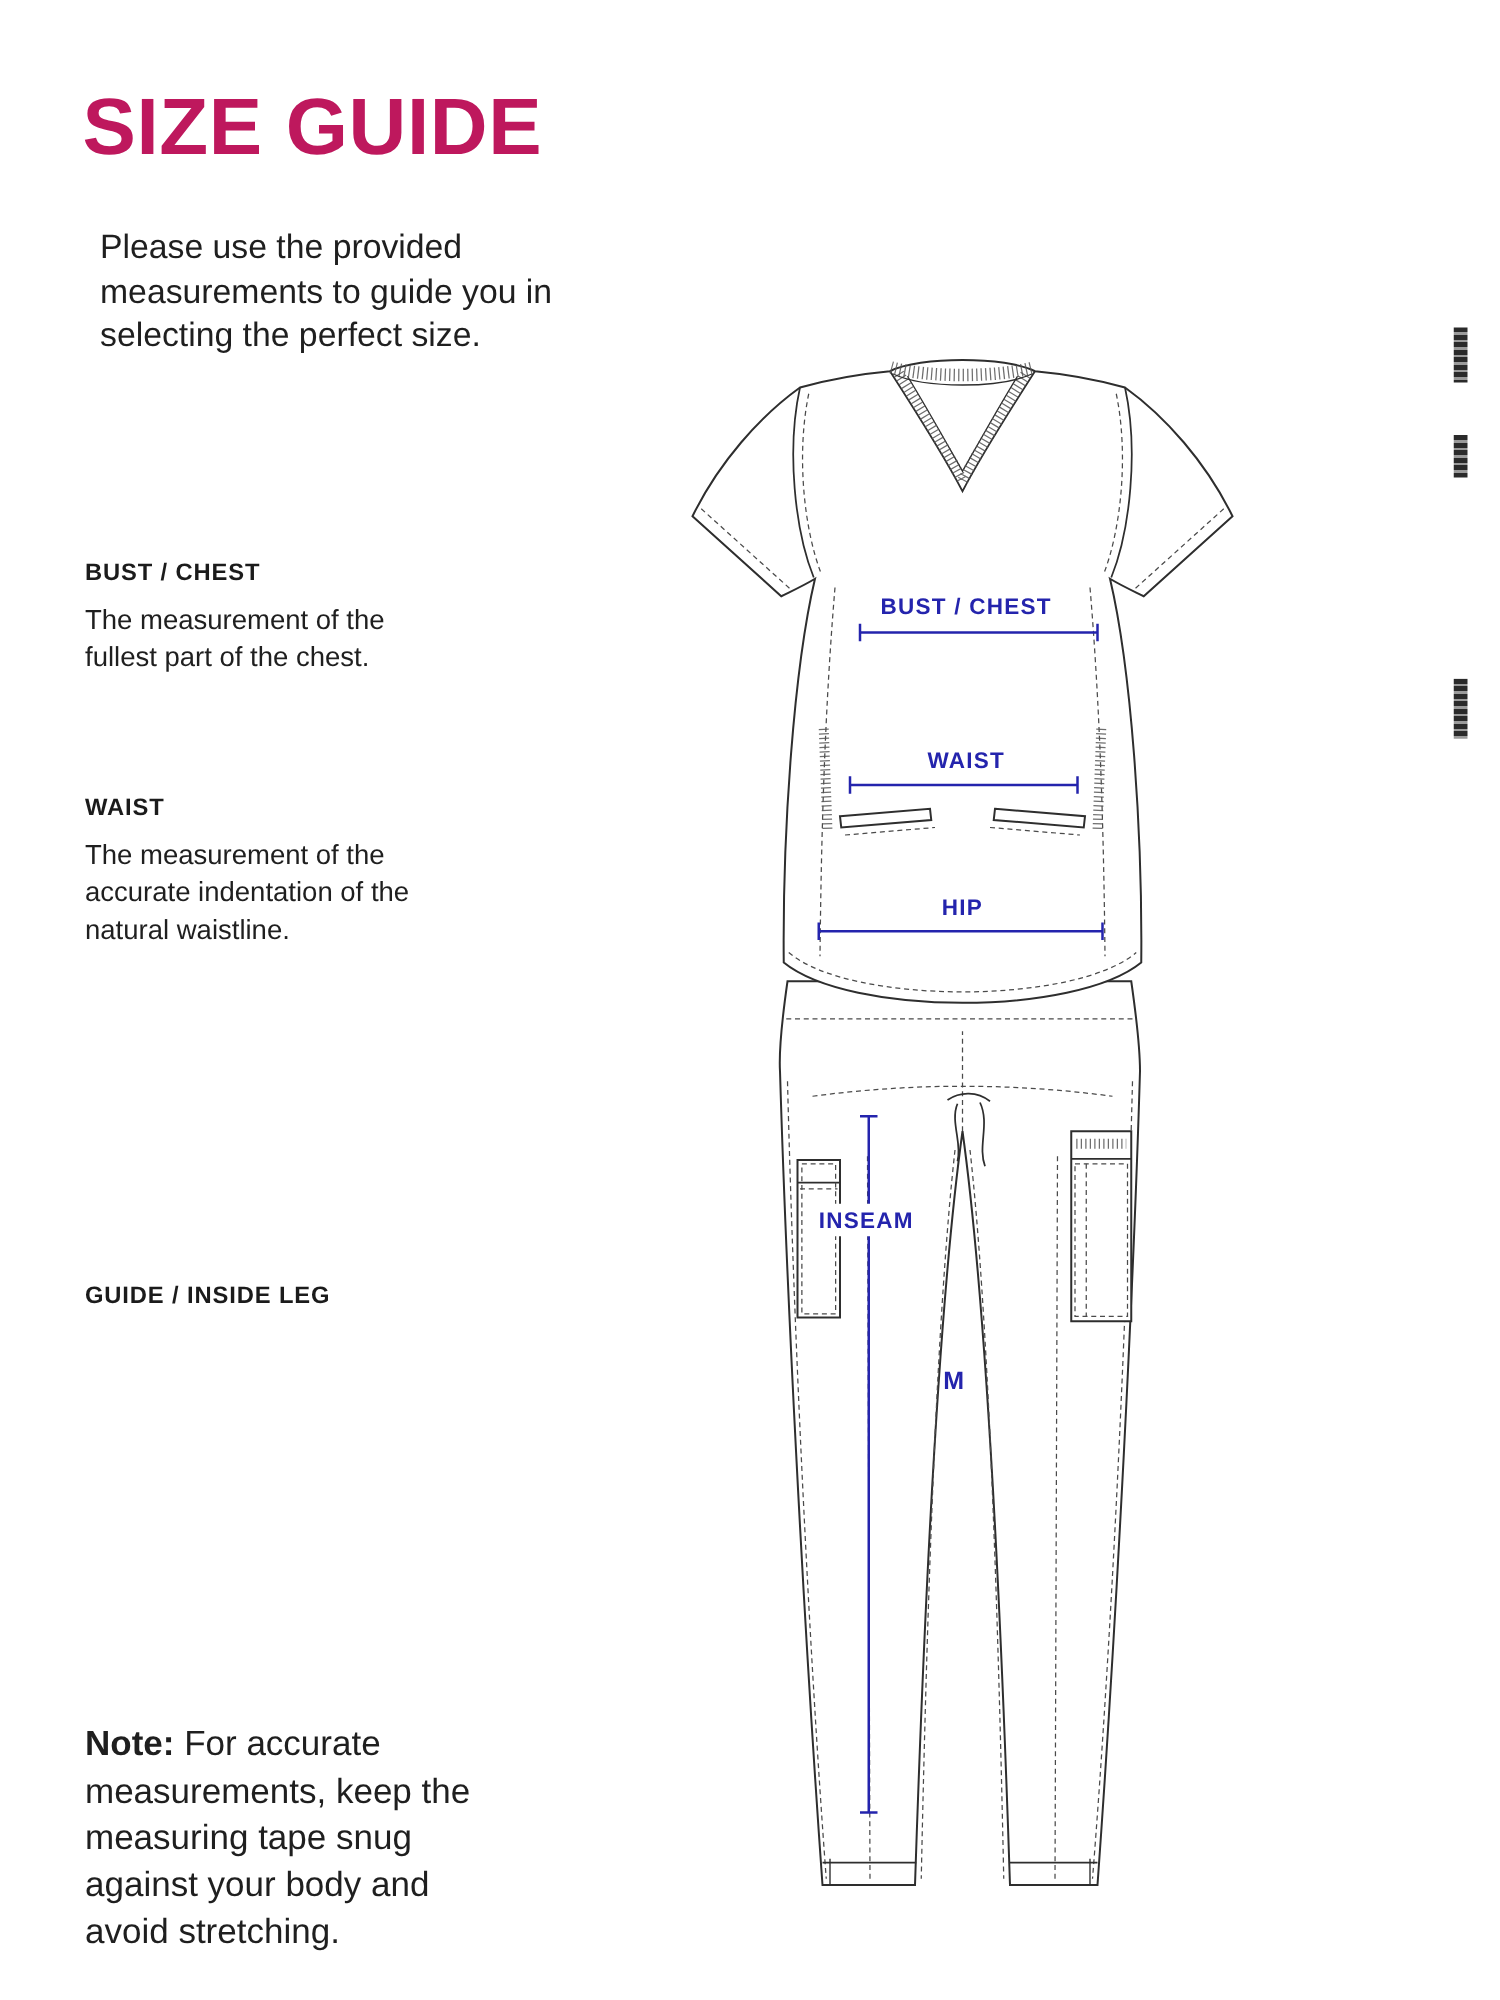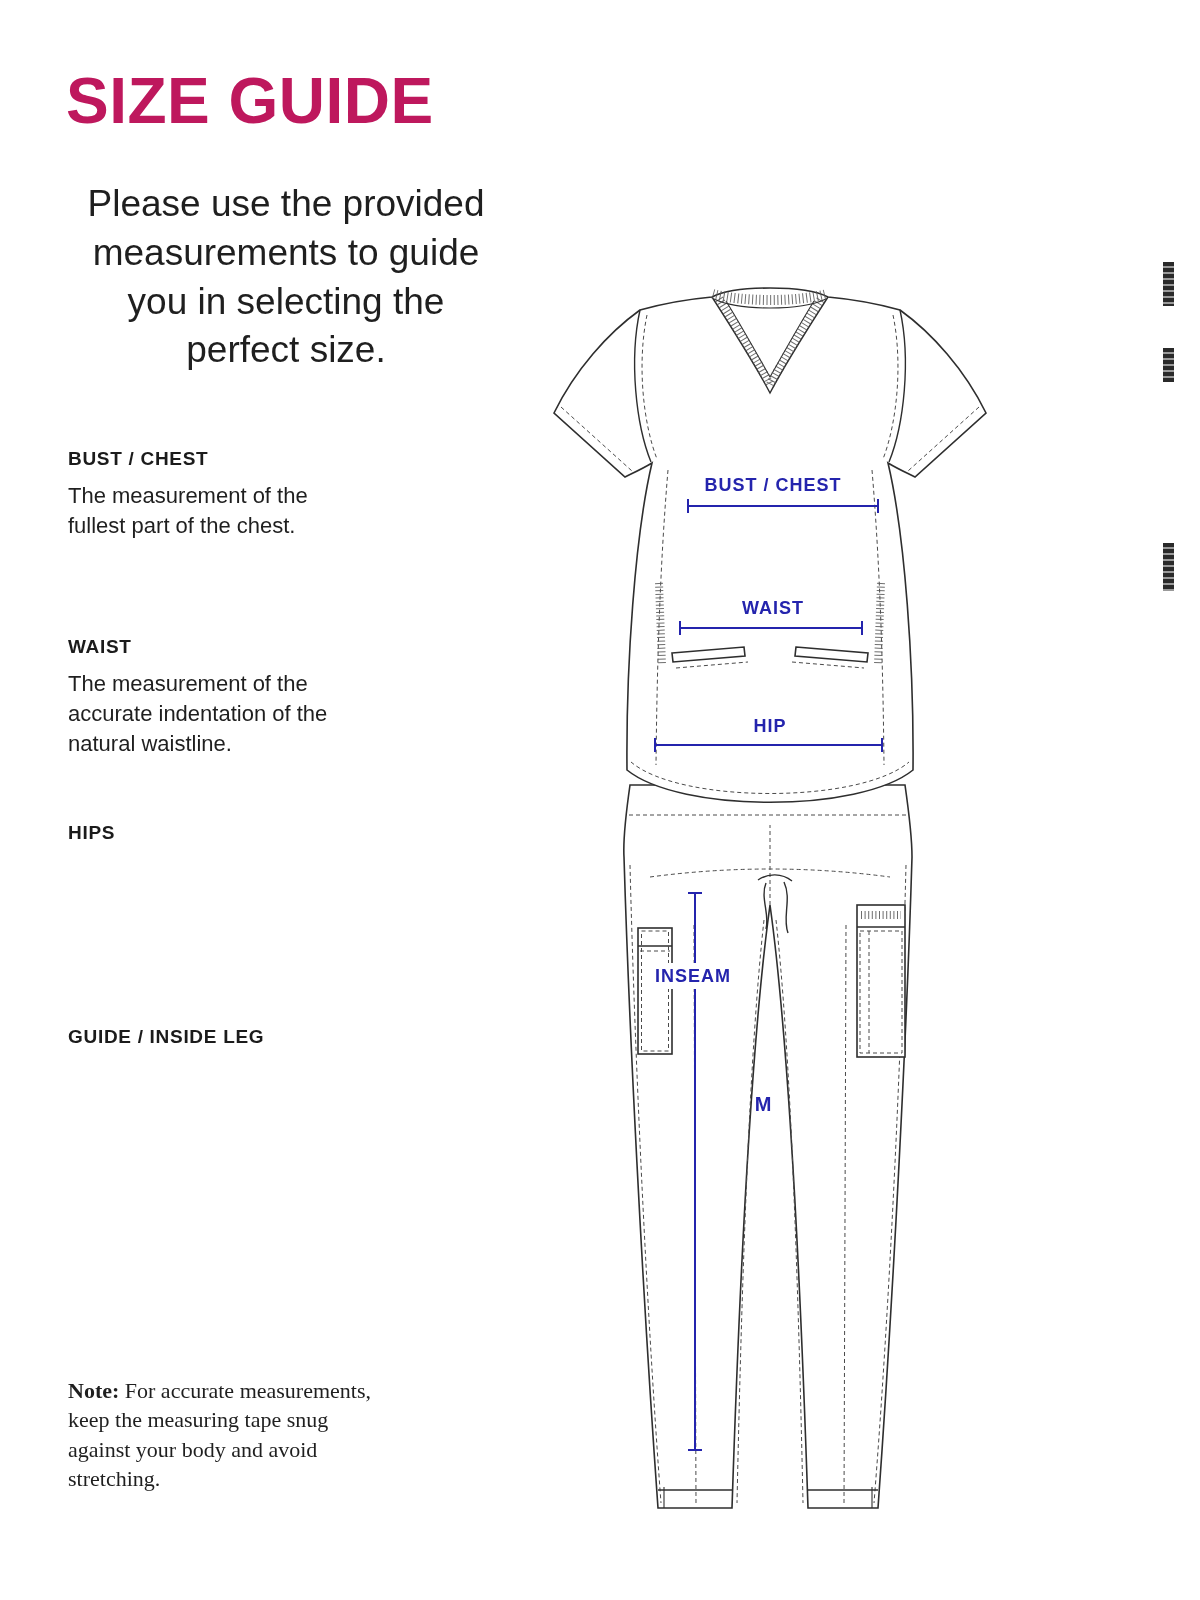--- a/index.html
+++ b/index.html
@@ -1,33 +1,33 @@
 <!DOCTYPE html>
 <html><head>
 <meta charset="utf-8">
 <style>
   html,body{margin:0;padding:0;}
   body{width:1200px;height:1600px;position:relative;background:#ffffff;
        font-family:"Liberation Sans",sans-serif;color:#1f1f1f;overflow:hidden;}
 
   .title{position:absolute;left:66px;top:64px;font-size:64px;font-weight:700;
          letter-spacing:.5px;color:#be185d;margin:0;}
-  .intro{position:absolute;left:68px;top:180px;width:436px;font-size:37px;
-         line-height:1.32;margin:0;text-align:center;}
+  .intro{position:absolute;left:80px;top:180px;width:436px;font-size:27px;
+         line-height:1.32;margin:0;}
 
   .sec{position:absolute;left:68px;}
   .sec h3{margin:0 0 11px 0;font-size:19px;font-weight:700;letter-spacing:.7px;color:#1b1b1b;}
   .sec p{margin:0;font-size:22px;line-height:1.36;}
   #sec-bust{top:448px}   #sec-bust p{width:282px}
   #sec-waist{top:636px}  #sec-waist p{width:302px}
   #sec-hips{top:822px}   #sec-hips p{width:372px}
   #sec-inseam{top:1026px}#sec-inseam p{width:352px}
 
-  .note{position:absolute;left:68px;top:1376px;width:324px;font-size:22px;
-        line-height:1.34;margin:0;font-family:Liberation Serif, serif;}
+  .note{position:absolute;left:68px;top:1376px;width:324px;font-size:28px;
+        line-height:1.34;margin:0;}
   .note b{font-weight:700;}
 
   #diagram{position:absolute;left:530px;top:265px;width:480px;height:1300px;}
   .shape{fill:#ffffff;stroke:#2e2e2e;stroke-width:1.6;}
   .ln{fill:none;stroke:#2e2e2e;stroke-width:1.4;}
   .thin{fill:none;stroke:#2e2e2e;stroke-width:1.1;}
   .dash{fill:none;stroke:#4a4a4a;stroke-width:1;stroke-dasharray:4 3;}
   .rib{fill:none;stroke:#555555;stroke-dasharray:1 2.6;opacity:.85;}
   .mline{fill:none;stroke:#2424ad;stroke-width:2;}
   .mtext{fill:#2424ad;font-family:"Liberation Sans",sans-serif;font-size:18px;
@@ -51,21 +51,20 @@
   <h3>BUST / CHEST</h3>
   <p>The measurement of the fullest part of the chest.</p>
 </section>
 
 <section class="sec" id="sec-waist">
   <h3>WAIST</h3>
   <p>The measurement of the accurate indentation of the natural waistline.</p>
 </section>
 
 <section class="sec" id="sec-hips">
-  <h3>HIPS</h3>
 </section>
 
 <section class="sec" id="sec-inseam">
   <h3>GUIDE / INSIDE LEG</h3>
 </section>
 
 <p class="note"><b>Note:</b><span> For accurate measurements, keep the measuring tape snug against your body and avoid stretching.</span></p>
 
 <svg id="diagram" viewBox="0 0 480 1300">
 

